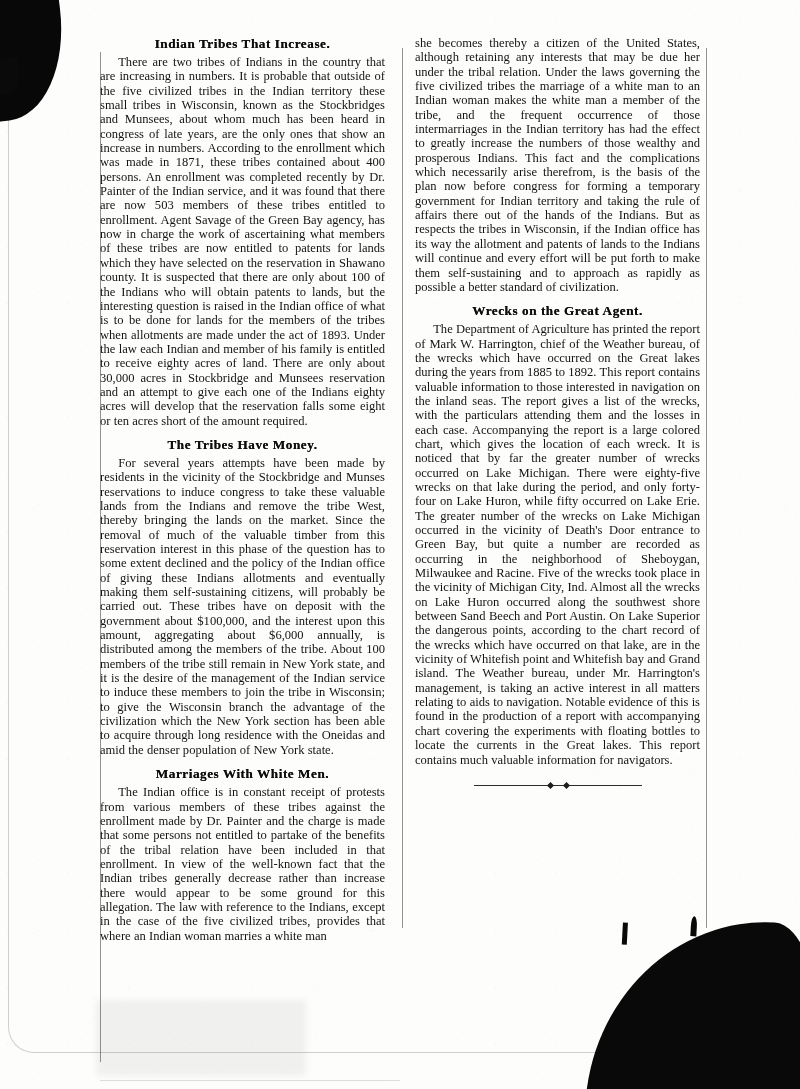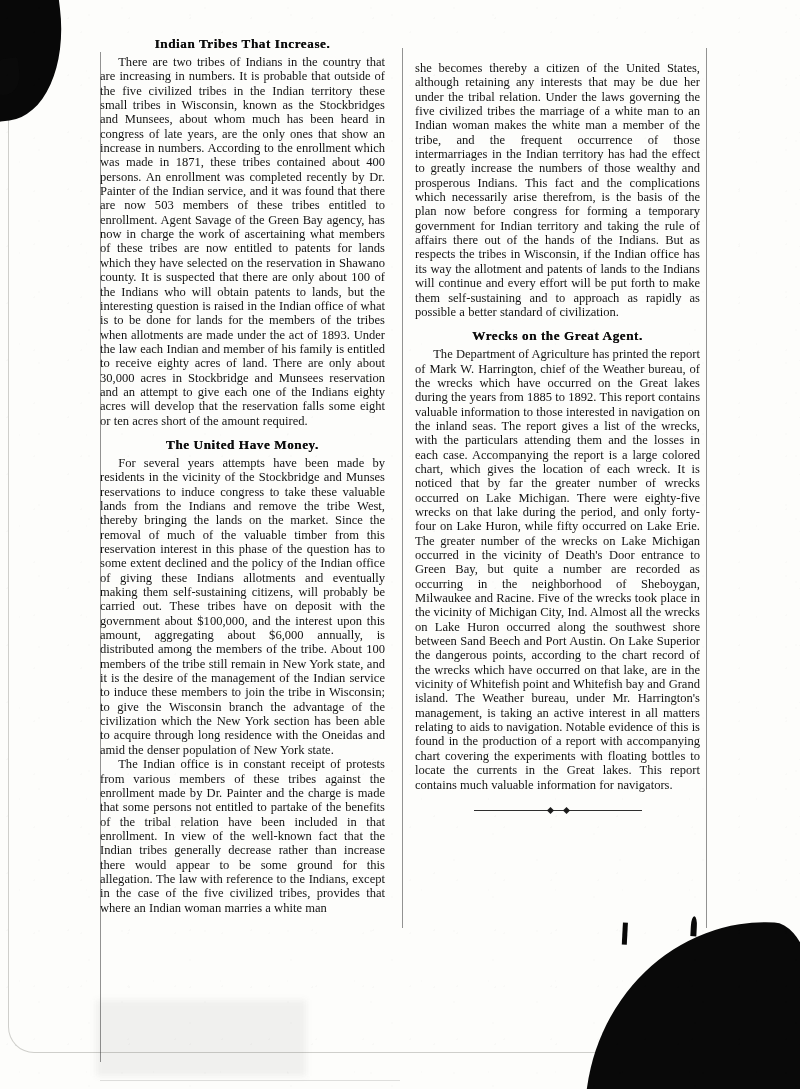--- a/index.html
+++ b/index.html
@@ -111,21 +111,21 @@
     height: 1045px;
     display: flex;
     z-index: 10;
   }
 
   .col {
     width: 285px;
     position: relative;
   }
   .col-left  { padding-right: 14px; }
-  .col-right { padding-left: 16px; margin-top: 25px; }
+  .col-right { padding-left: 16px; }
 
   
   .rule-v {
     position: absolute;
     top: 0;
     width: 0;
     border-left: 1px solid #3a3a3a;
     opacity: .55;
     z-index: 12;
   }
@@ -227,23 +227,24 @@
   <div class="rule-v rule-mid"></div>
   <div class="rule-v rule-right"></div>
 
   <div class="clipping">
 
     <div class="col col-left">
 
       <h2 class="head first">Indian Tribes That Increase.</h2>
       <p class="body">There are two tribes of Indians in the country that are increasing in numbers. It is probable that outside of the five civilized tribes in the Indian territory these small tribes in Wisconsin, known as the Stockbridges and Munsees, about whom much has been heard in congress of late years, are the only ones that show an increase in numbers. According to the enrollment which was made in 1871, these tribes contained about 400 persons. An enrollment was completed recently by Dr. Painter of the Indian service, and it was found that there are now 503 members of these tribes entitled to enrollment. Agent Savage of the Green Bay agency, has now in charge the work of ascertaining what members of these tribes are now entitled to patents for lands which they have selected on the reservation in Shawano county. It is suspected that there are only about 100 of the Indians who will obtain patents to lands, but the interesting question is raised in the Indian office of what is to be done for lands for the members of the tribes when allotments are made under the act of 1893. Under the law each Indian and member of his family is entitled to receive eighty acres of land. There are only about 30,000 acres in Stockbridge and Munsees reservation and an attempt to give each one of the Indians eighty acres will develop that the reservation falls some eight or ten acres short of the amount required.</p>
 
-      <h2 class="head">The United Have Money.</h2>
+      <h2 class="head">The Tribes Have Money.</h2>
       <p class="body">For several years attempts have been made by residents in the vicinity of the Stockbridge and Munses reservations to induce congress to take these valuable lands from the Indians and remove the tribe West, thereby bringing the lands on the market. Since the removal of much of the valuable timber from this reservation interest in this phase of the question has to some extent declined and the policy of the Indian office of giving these Indians allotments and eventually making them self-sustaining citizens, will probably be carried out. These tribes have on deposit with the government about $100,000, and the interest upon this amount, aggregating about $6,000 annually, is distributed among the members of the tribe. About 100 members of the tribe still remain in New York state, and it is the desire of the management of the Indian service to induce these members to join the tribe in Wisconsin; to give the Wisconsin branch the advantage of the civilization which the New York section has been able to acquire through long residence with the Oneidas and amid the denser population of New York state.</p>
 
+      <h2 class="head">Marriages With White Men.</h2>
       <p class="body">The Indian office is in constant receipt of protests from various members of these tribes against the enrollment made by Dr. Painter and the charge is made that some persons not entitled to partake of the benefits of the tribal relation have been included in that enrollment. In view of the well-known fact that the Indian tribes generally decrease rather than increase there would appear to be some ground for this allegation. The law with reference to the Indians, except in the case of the five civilized tribes, provides that where an Indian woman marries a white man</p>
 
     </div>
 
     <div class="col col-right">
 
       <p class="body" style="text-indent:0;">she becomes thereby a citizen of the United States, although retaining any interests that may be due her under the tribal relation. Under the laws governing the five civilized tribes the marriage of a white man to an Indian woman makes the white man a member of the tribe, and the frequent occurrence of those intermarriages in the Indian territory has had the effect to greatly increase the numbers of those wealthy and prosperous Indians. This fact and the complications which necessarily arise therefrom, is the basis of the plan now before congress for forming a temporary government for Indian territory and taking the rule of affairs there out of the hands of the Indians. But as respects the tribes in Wisconsin, if the Indian office has its way the allotment and patents of lands to the Indians will continue and every effort will be put forth to make them self-sustaining and to approach as rapidly as possible a better standard of civilization.</p>
 
       <h2 class="head">Wrecks on the Great Agent.</h2>
       <p class="body">The Department of Agriculture has printed the report of Mark W. Harrington, chief of the Weather bureau, of the wrecks which have occurred on the Great lakes during the years from 1885 to 1892. This report contains valuable information to those interested in navigation on the inland seas. The report gives a list of the wrecks, with the particulars attending them and the losses in each case. Accompanying the report is a large colored chart, which gives the location of each wreck. It is noticed that by far the greater number of wrecks occurred on Lake Michigan. There were eighty-five wrecks on that lake during the period, and only forty-four on Lake Huron, while fifty occurred on Lake Erie. The greater number of the wrecks on Lake Michigan occurred in the vicinity of Death's Door entrance to Green Bay, but quite a number are recorded as occurring in the neighborhood of Sheboygan, Milwaukee and Racine. Five of the wrecks took place in the vicinity of Michigan City, Ind. Almost all the wrecks on Lake Huron occurred along the southwest shore between Sand Beech and Port Austin. On Lake Superior the dangerous points, according to the chart record of the wrecks which have occurred on that lake, are in the vicinity of Whitefish point and Whitefish bay and Grand island. The Weather bureau, under Mr. Harrington's management, is taking an active interest in all matters relating to aids to navigation. Notable evidence of this is found in the production of a report with accompanying chart covering the experiments with floating bottles to locate the currents in the Great lakes. This report contains much valuable information for navigators.</p>

